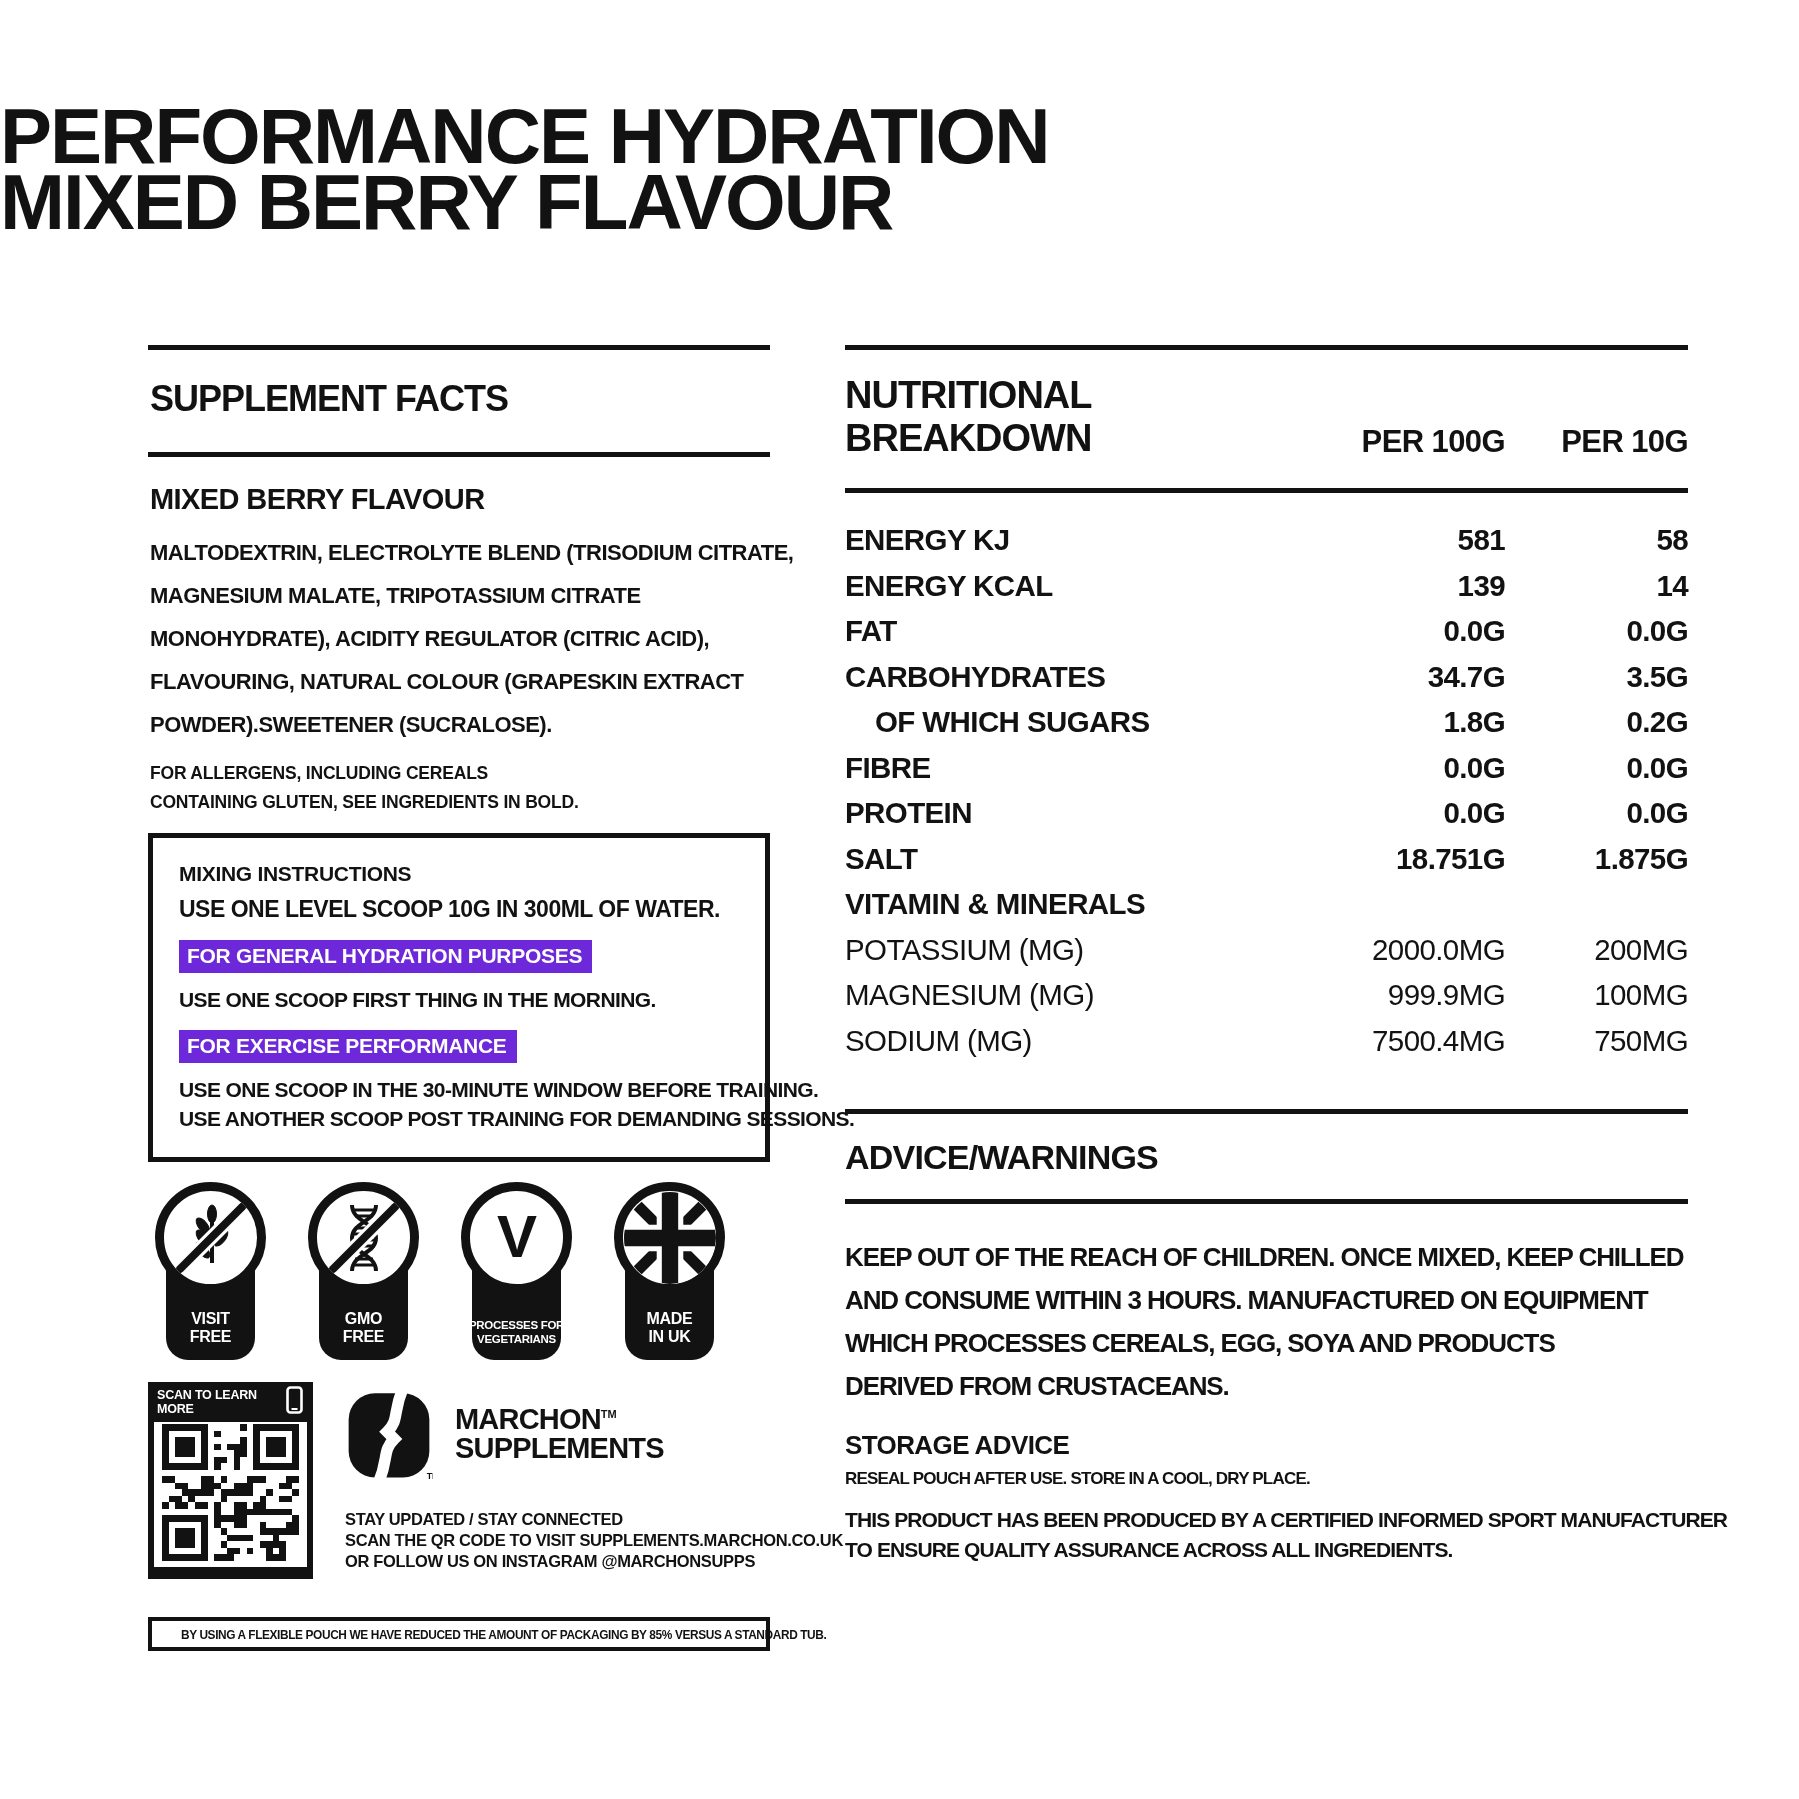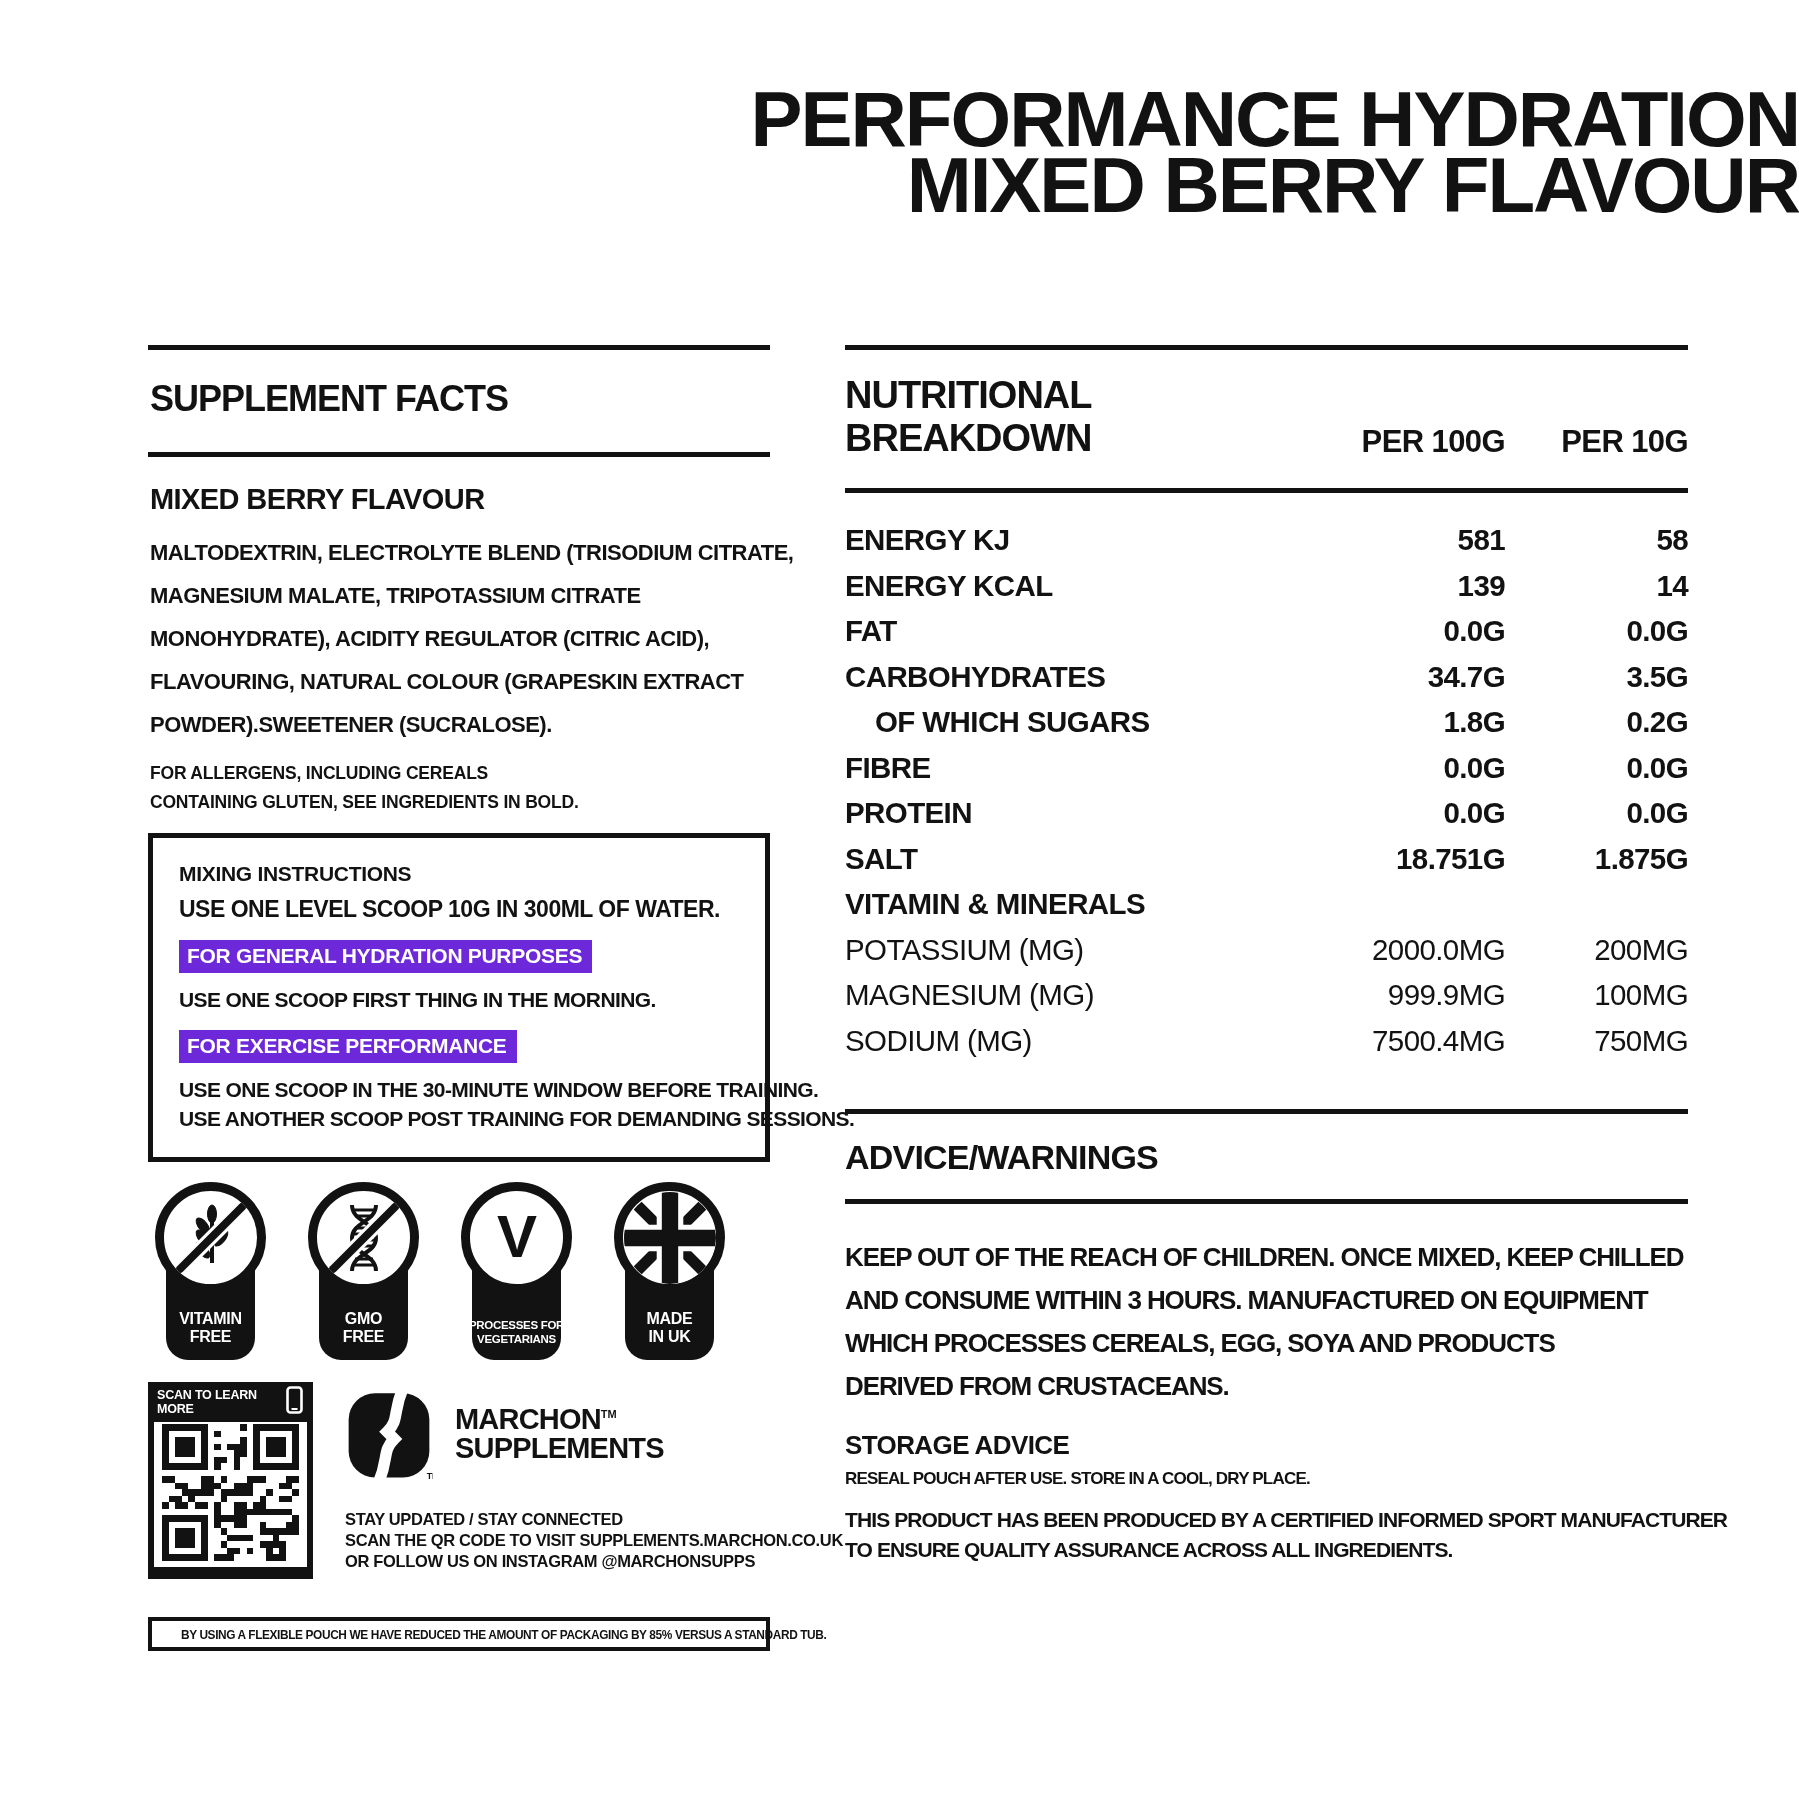--- a/index.html
+++ b/index.html
@@ -1,19 +1,19 @@
 <!DOCTYPE html>
 <html><head>
 <meta charset="utf-8">
 <style>
   html,body{margin:0;padding:0;background:#fff;}
   body{width:1799px;height:1799px;position:relative;font-family:"Liberation Sans",sans-serif;color:#121212;overflow:hidden;}
   .canvas{position:absolute;inset:0;background:#fff;}
   
-  .title{position:absolute;top:86px;left:0;width:100%;text-align:right;font-weight:bold;font-size:78px;line-height:66px;letter-spacing:-2px;}
+  .title{position:absolute;top:103px;left:0;width:100%;text-align:left;font-weight:bold;font-size:78px;line-height:66px;letter-spacing:-2px;}
   
   .left-col{position:absolute;left:148px;top:345px;width:622px;}
   .right-col{position:absolute;left:845px;top:345px;width:843px;}
   .bar{border:0;border-top:5px solid #121212;margin:0;}
   
   .sf-head{font-size:36px;font-weight:bold;letter-spacing:-1px;padding:28px 0 32px 2px;}
   .flavour{margin-top:26px;font-size:29px;font-weight:bold;letter-spacing:-0.6px;padding-left:2px;}
   .ingredients{margin-top:15px;font-size:22px;font-weight:bold;line-height:43px;letter-spacing:-0.5px;white-space:nowrap;padding-left:2px;}
   .allergens{margin-top:13px;font-size:17.5px;font-weight:bold;line-height:29px;letter-spacing:-0.2px;padding-left:2px;}
   .mix-box{margin-top:16px;border:5px solid #121212;padding:22px 24px 24px 26px;}
@@ -111,21 +111,21 @@
                 <ellipse cx="55" cy="33" rx="4.5" ry="9.5" transform="rotate(38 55 33)"></ellipse>
                 <ellipse cx="37" cy="45" rx="4.5" ry="9.5" transform="rotate(-38 37 45)"></ellipse>
                 <ellipse cx="55" cy="45" rx="4.5" ry="9.5" transform="rotate(38 55 45)"></ellipse>
                 <ellipse cx="37" cy="57" rx="4.5" ry="9.5" transform="rotate(-38 37 57)"></ellipse>
               </g>
               <line x1="14" y1="76" x2="76" y2="14" stroke="#fff" stroke-width="14"></line>
               <line x1="14" y1="76" x2="76" y2="14" stroke="#121212" stroke-width="8" stroke-linecap="round"></line>
             </svg>
           </div>
           <div class="b-text">
-            <div>VITAMIN</div>
+            <div>VISIT</div>
             <div>FREE</div>
           </div>
         </div>
         <div class="badge">
           <div class="b-label"></div>
           <div class="b-circle">
             <svg width="90" height="90" viewBox="0 0 90 90">
               <g fill="none" stroke="#121212" stroke-width="4">
                 <path d="M33,12 C33,29 57,29 57,45 C57,61 33,61 33,78"></path>
                 <path d="M57,12 C57,29 33,29 33,45 C33,61 57,61 57,78"></path>

